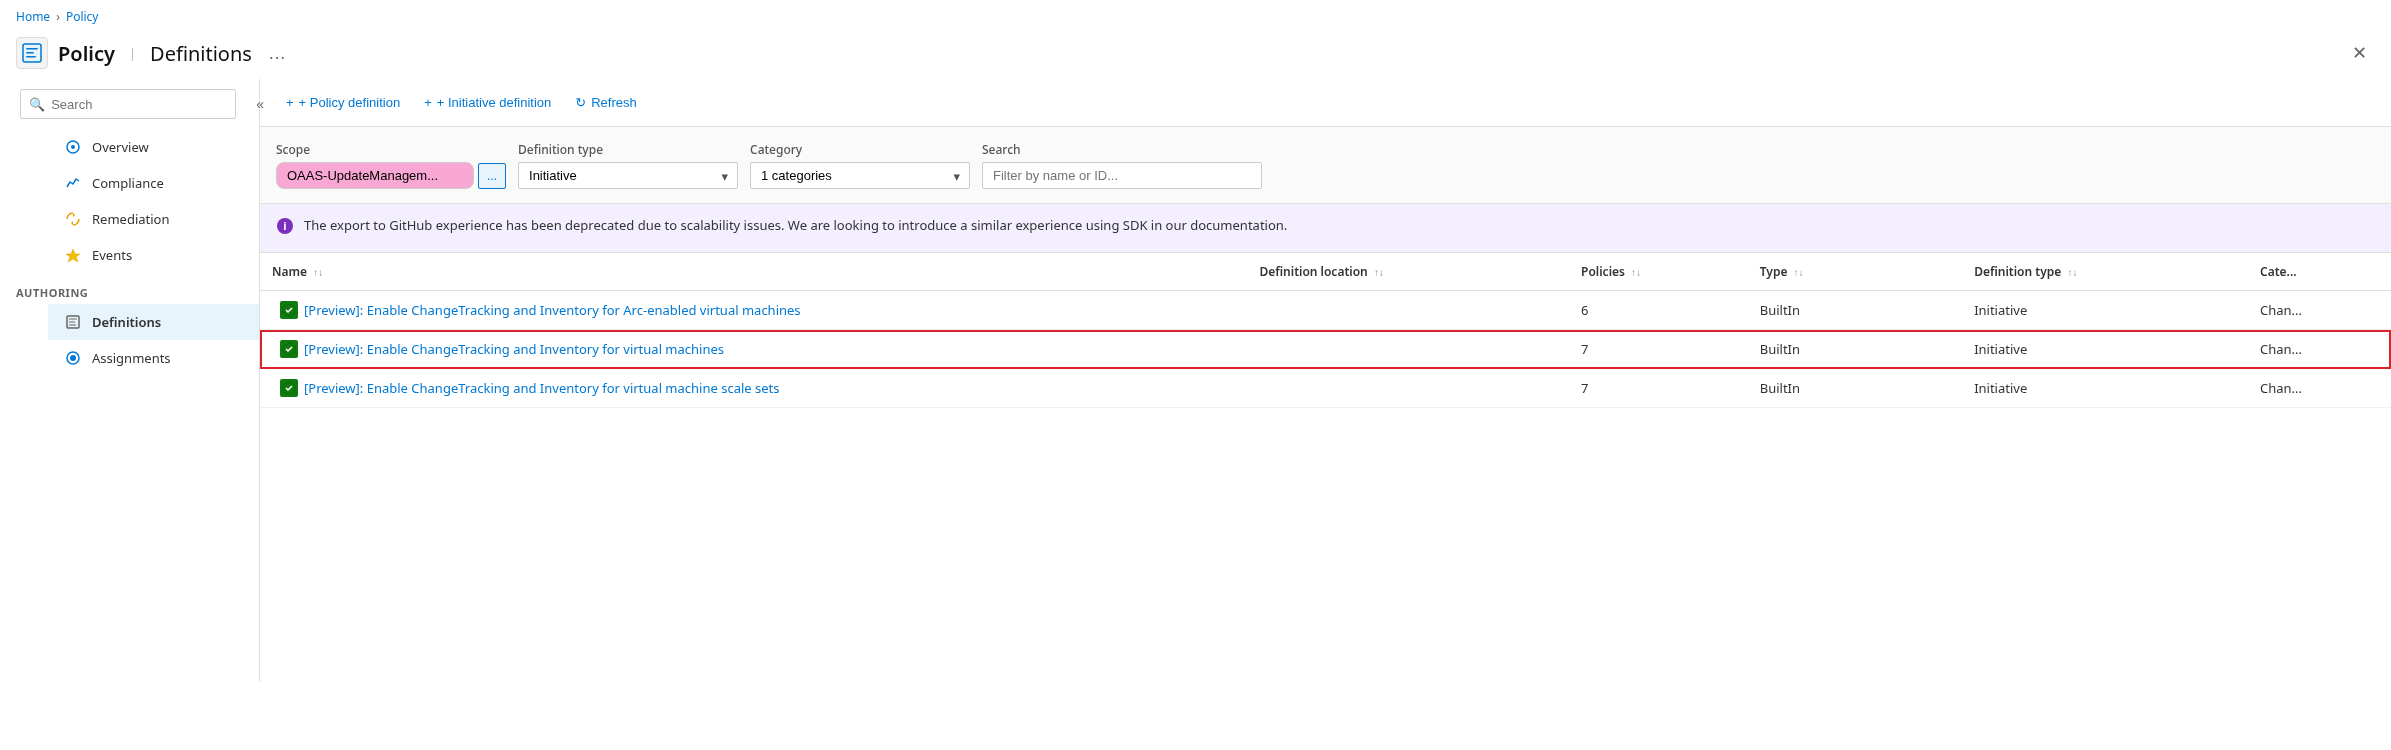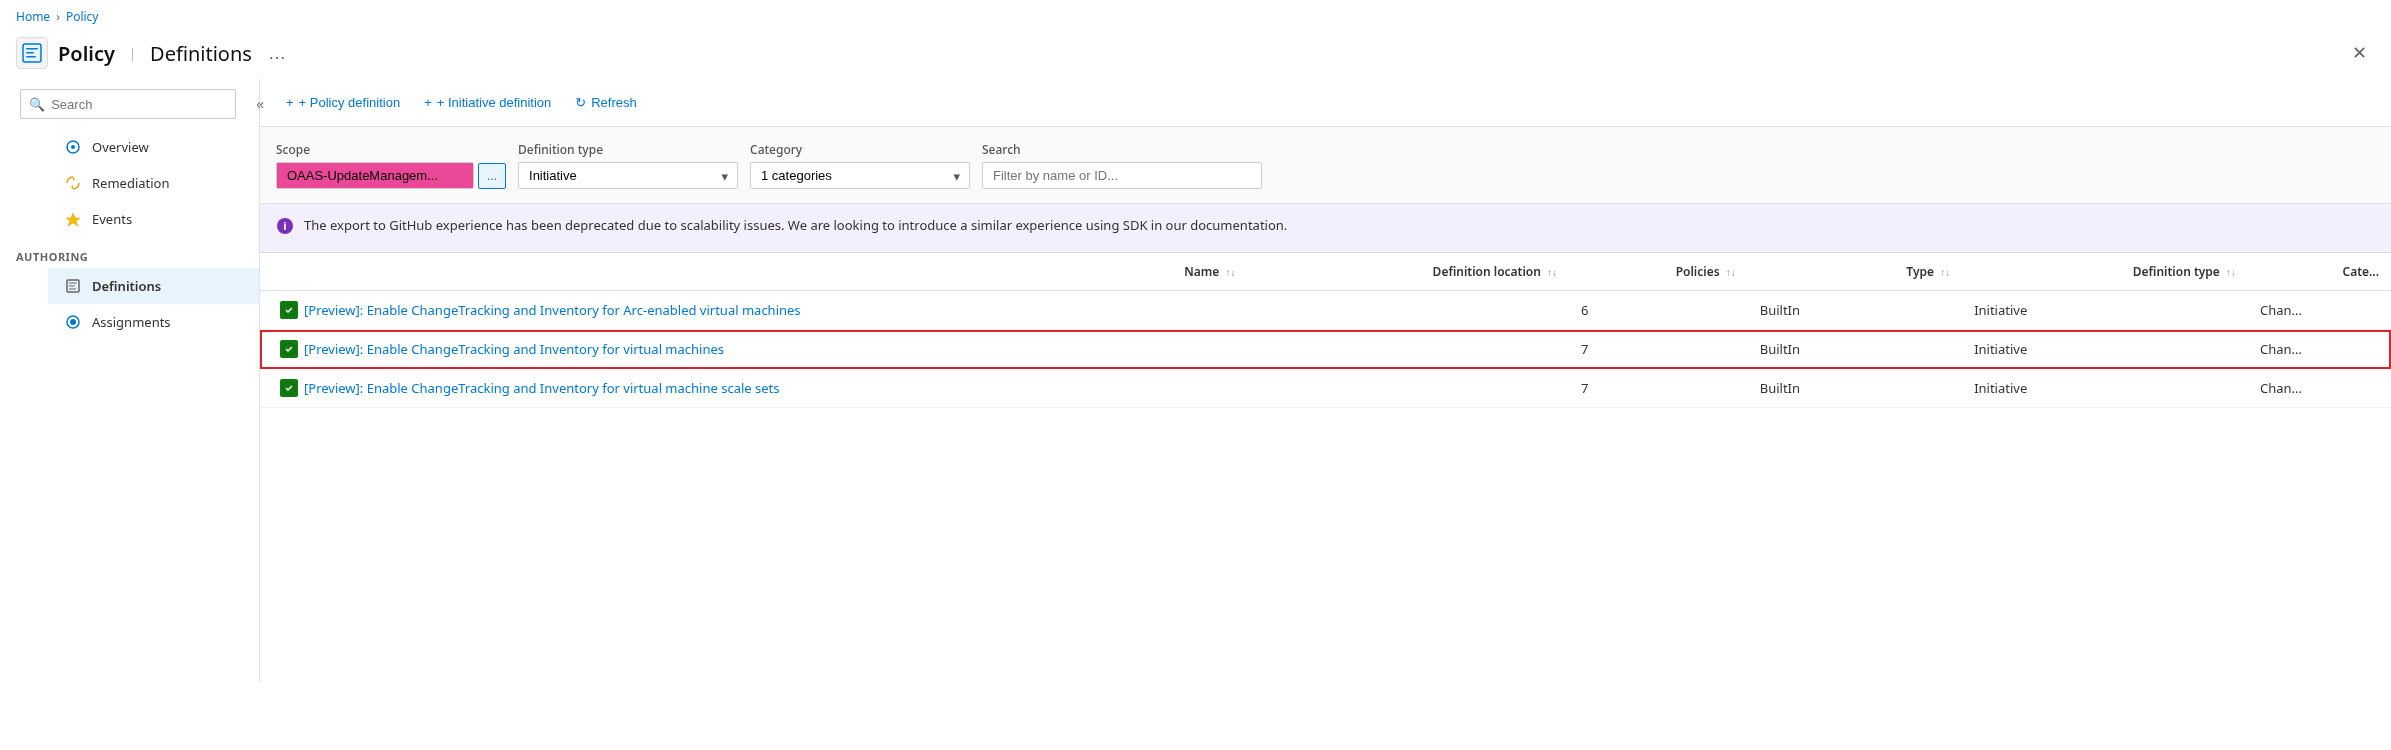--- a/index.html
+++ b/index.html
@@ -39,35 +39,35 @@
 
     
     .toolbar { display: flex; align-items: center; gap: 4px; padding: 10px 16px; border-bottom: 1px solid #e0e0e0; }
     .toolbar-btn { display: flex; align-items: center; gap: 5px; background: none; border: none; cursor: pointer; color: #0078d4; font-size: 13px; padding: 6px 10px; border-radius: 2px; }
 
     
     .filters-bar { display: flex; align-items: flex-end; gap: 12px; padding: 14px 16px; background: #fafafa; border-bottom: 1px solid #e0e0e0; }
     .filter-group { display: flex; flex-direction: column; gap: 4px; }
     .filter-label { font-size: 12px; color: #555; font-weight: 500; }
     .filter-scope { display: flex; align-items: center; gap: 4px; }
-    .filter-input { border: 1px solid #ccc; border-radius: 2px; padding: 5px 10px; font-size: 13px; min-width: 200px; background: #ec4899; }
+    .filter-input { border: 1px solid #ccc; border-radius: 8px; padding: 5px 10px; font-size: 13px; min-width: 200px; background: #f9a8d4; }
     .filter-select { border: 1px solid #ccc; border-radius: 2px; padding: 5px 30px 5px 10px; font-size: 13px; min-width: 220px; background: #fff; appearance: none; cursor: pointer; }
     .filter-select-wrap { position: relative; display: inline-block; }
     .filter-select-wrap::after { content: '▾'; position: absolute; right: 10px; top: 50%; transform: translateY(-50%); color: #555; pointer-events: none; }
     .scope-more-btn { background: #e8f4fb; border: 1px solid #0078d4; color: #0078d4; padding: 5px 8px; cursor: pointer; border-radius: 2px; font-size: 12px; }
     .filter-search-input { border: 1px solid #ccc; border-radius: 2px; padding: 5px 10px; font-size: 13px; min-width: 280px; background: #fff; color: #999; }
 
     
     .info-banner { display: flex; align-items: flex-start; gap: 10px; padding: 12px 16px; background: #f4effe; border-bottom: 1px solid #ddd; font-size: 13px; color: #333; }
     .info-icon { font-size: 16px; color: #7b2fbe; flex-shrink: 0; margin-top: 1px; }
 
     
     .table-container { flex: 1; overflow: auto; }
     table { width: 100%; border-collapse: collapse; }
-    thead th { padding: 10px 12px; text-align: right; font-size: 12px; font-weight: 600; color: #333; border-bottom: 1px solid #e0e0e0; background: #fff; white-space: nowrap; position: sticky; top: 0; z-index: 1; }
+    thead th { padding: 10px 12px; text-align: left; font-size: 12px; font-weight: 600; color: #333; border-bottom: 1px solid #e0e0e0; background: #fff; white-space: nowrap; position: sticky; top: 0; z-index: 1; }
     thead th .sort-icon { color: #888; font-size: 10px; margin-left: 3px; }
     tbody tr { border-bottom: 1px solid #f0f0f0; }
     tbody td { padding: 10px 12px; font-size: 13px; vertical-align: middle; }
     .link-cell { color: #0078d4; cursor: pointer; text-decoration: none; display: flex; align-items: center; gap: 6px; padding-left: 8px; }
 
     
     .initiative-icon { width: 18px; height: 18px; border-radius: 2px; background: #107c10; display: inline-flex; align-items: center; justify-content: center; color: white; font-size: 10px; flex-shrink: 0; }
   </style>
 </head>
 <body>
@@ -114,20 +114,28 @@
             <svg width="16" height="16" viewBox="0 0 16 16">
                 <circle cx="8" cy="8" r="6" fill="none" stroke="#0078d4" stroke-width="1.5"></circle>
                 <circle cx="8" cy="8" r="2" fill="#0078d4"></circle>
               </svg>
           </span>
           <span>Overview</span>
         </div>
         <div class="nav-item">
           <span class="nav-icon">
             <svg width="16" height="16" viewBox="0 0 16 16">
+                <polyline points="2,12 5,7 8,9 11,4 14,6" fill="none" stroke="#0078d4" stroke-width="1.5"></polyline>
+              </svg>
+          </span>
+          <span>Compliance</span>
+        </div>
+        <div class="nav-item">
+          <span class="nav-icon">
+            <svg width="16" height="16" viewBox="0 0 16 16">
                 <path d="M2 8 C2 4.7 4.7 2 8 2" stroke="#e8a000" stroke-width="1.5" fill="none"></path>
                 <path d="M8 2 L10 4 L8 6" fill="#e8a000"></path>
                 <path d="M14 8 C14 11.3 11.3 14 8 14" stroke="#e8a000" stroke-width="1.5" fill="none"></path>
                 <path d="M8 14 L6 12 L8 10" fill="#e8a000"></path>
               </svg>
           </span>
           <span>Remediation</span>
         </div>
         <div class="nav-item">
           <span class="nav-icon">

